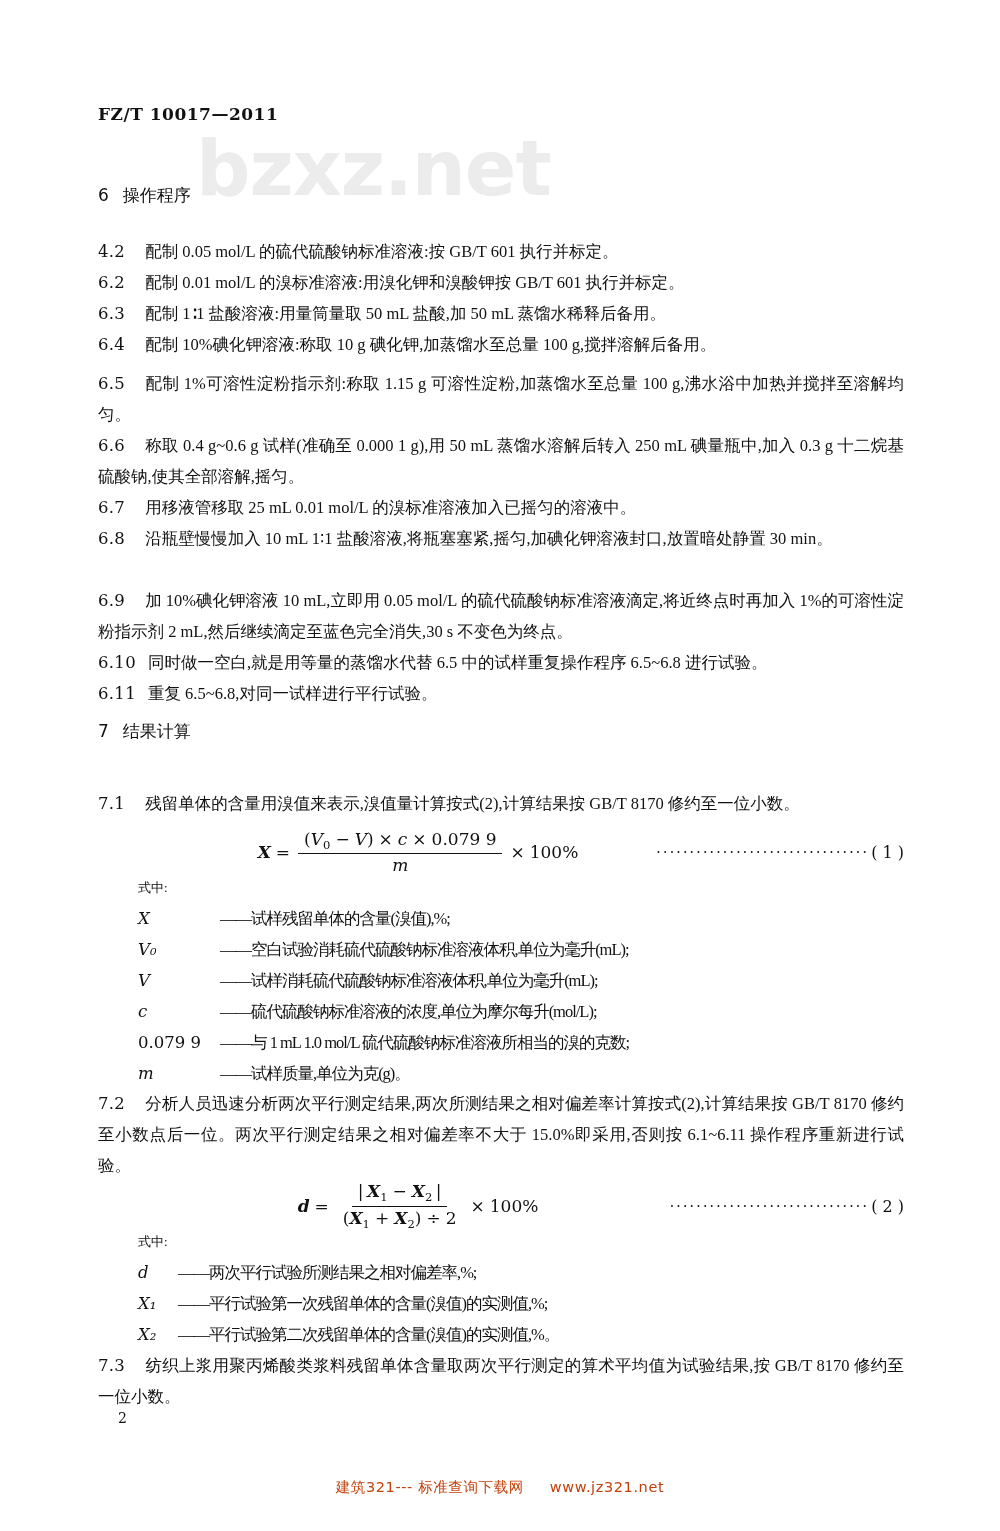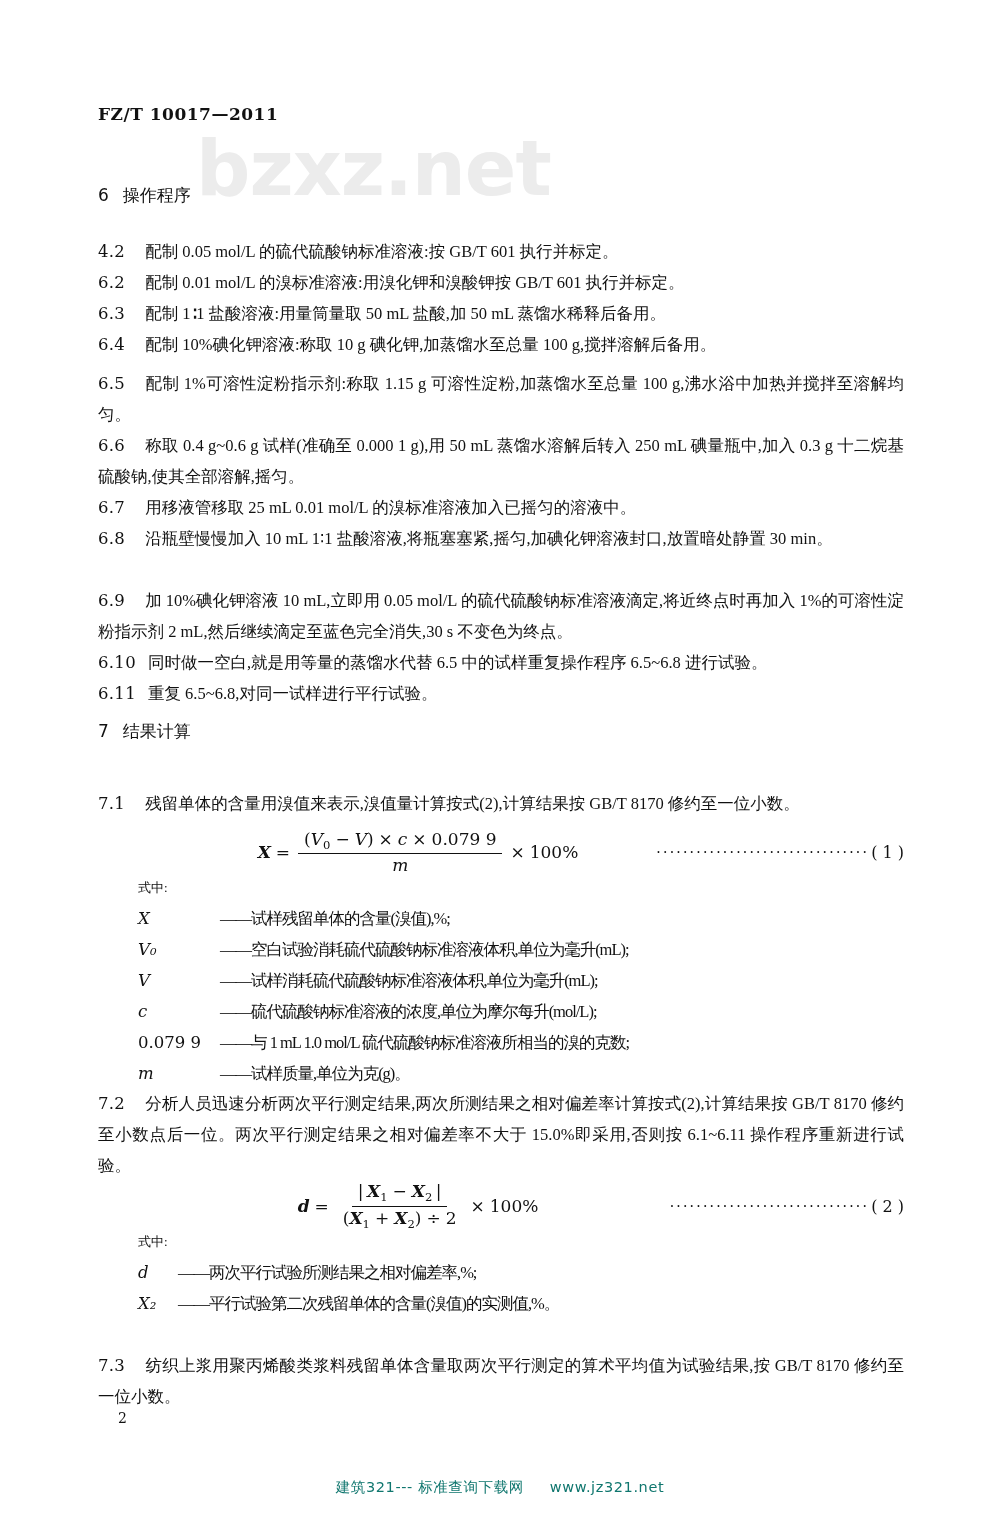--- a/index.html
+++ b/index.html
@@ -170,21 +170,21 @@
     top: 1410px;
     font-family: "DejaVu Serif", "Liberation Serif", serif;
     font-size: 14px;
   }
   .footer-bar {
     position: absolute;
     left: 0;
     top: 1478px;
     width: 1000px;
     text-align: center;
-    color: #0f766e;
+    color: #c2410c;
     font-family: "DejaVu Sans", "Liberation Sans", sans-serif;
     font-size: 14.5px;
     letter-spacing: 0.6px;
   }
   .footer-bar .url { margin-left: 26px; }
 </style>
 </head>
 <body>
 
 <div class="page">
@@ -319,20 +319,24 @@
     </div>
 
     <div class="where" style="top:1226px;">式中:</div>
 
     <div class="deflist" style="top:1257px;">
       <div class="defrow">
         <span class="defsym narrow">d</span>
           <span class="dash">——两次平行试验所测结果之相对偏差率,%;</span>
       </div>
       <div class="defrow">
+        <span class="defsym narrow">X₁</span>
+          <span class="dash">——平行试验第一次残留单体的含量(溴值)的实测值,%;</span>
+      </div>
+      <div class="defrow">
         <span class="defsym narrow">X₂</span>
           <span class="dash">——平行试验第二次残留单体的含量(溴值)的实测值,%。</span>
       </div>
     </div>
 
     <div class="clause" style="top:1350px;">
       <span class="lbl">7.3</span><span class="gap"></span><span>纺织上浆用聚丙烯酸类浆料残留单体含量取两次平行测定的算术平均值为试验结果,按 GB/T 8170 修约至一位小数。</span>
     </div>
 
     <div class="folio">2</div>

